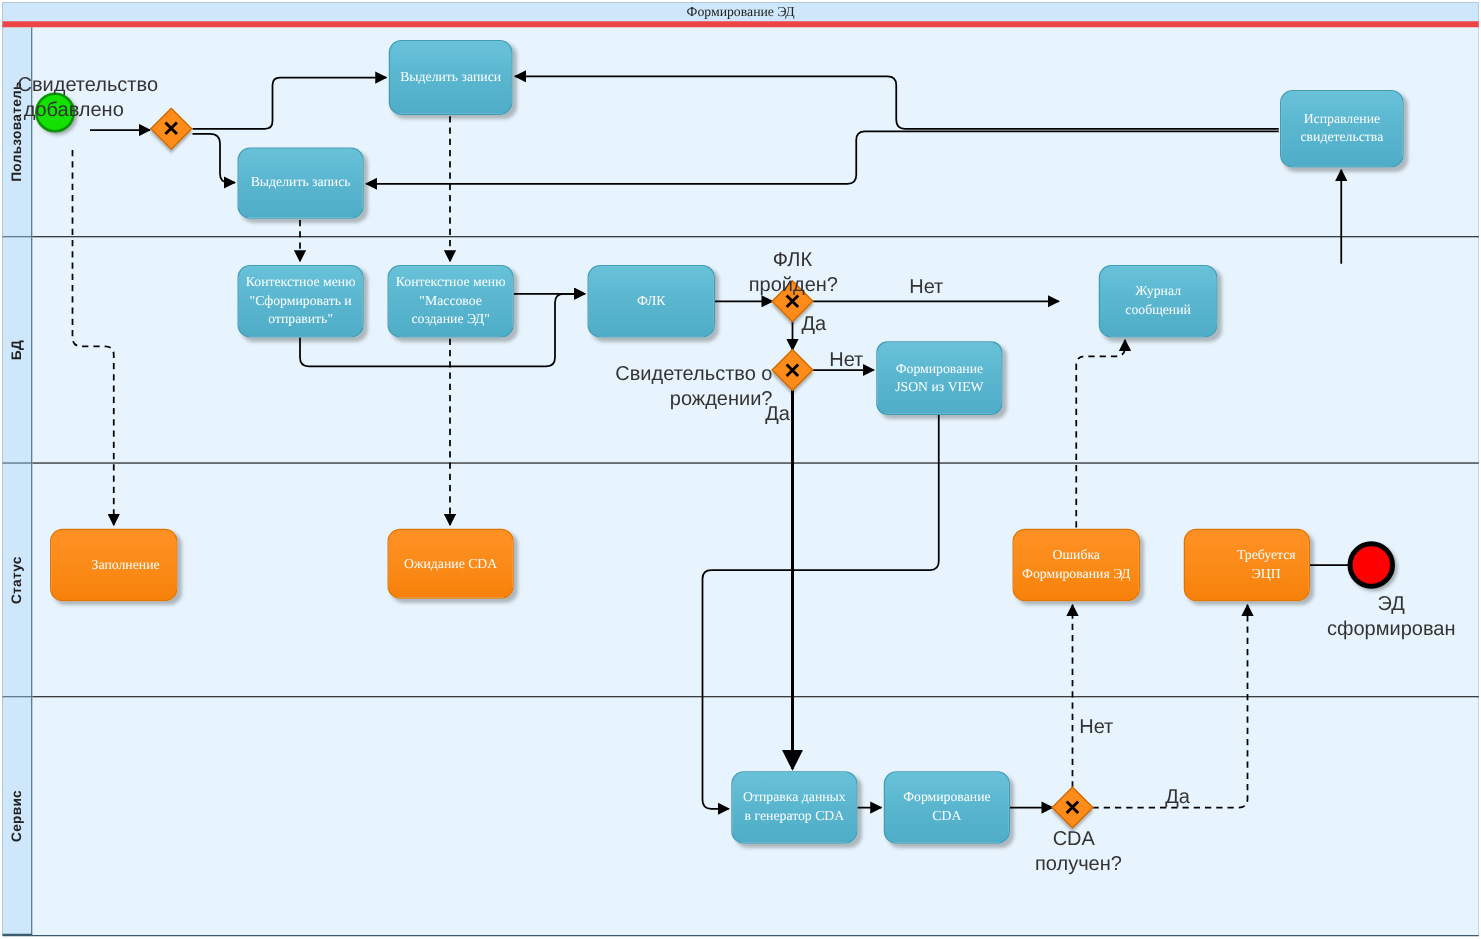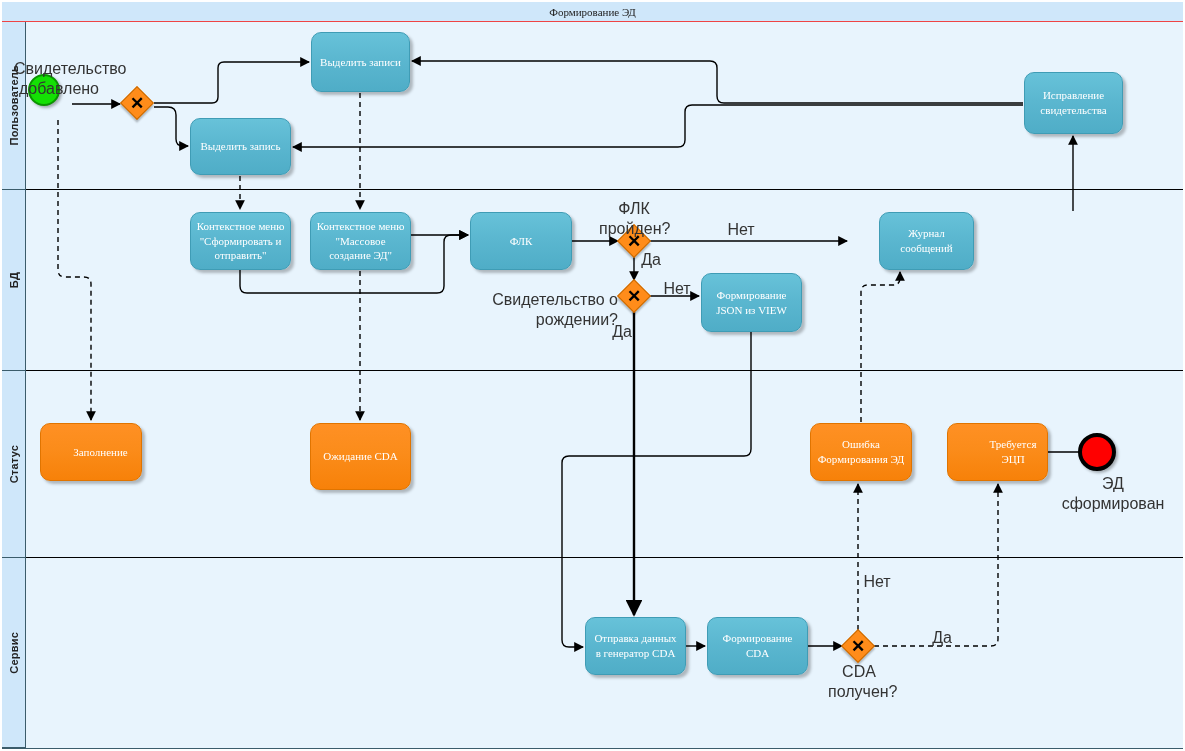--- a/index.html
+++ b/index.html
@@ -1,21 +1,21 @@
 <!DOCTYPE html>
 <html><head>
 <meta charset="utf-8">
 <style>
   html,body{margin:0;padding:0;background:#fff;}
   body{font-family:"Liberation Sans",sans-serif;}
   #stage{position:relative;width:1185px;height:751px;background:#ffffff;overflow:hidden;}
 
   
   .pool{position:absolute;left:2px;top:2px;width:1181px;height:747px;border:1px solid #3b5c6b;background:#e8f4fd;box-sizing:border-box;}
-  .pool-title{position:absolute;left:2px;top:2px;width:1181px;height:20px;background:#cfe7fa;border-bottom:1px solid #ef4444;box-sizing:border-box;
+  .pool-title{position:absolute;left:2px;top:2px;width:1181px;height:20px;background:#cfe7fa;border-bottom:5px solid #ef4444;box-sizing:border-box;
     display:flex;align-items:center;justify-content:center;font-size:11px;color:#222;font-family:"Liberation Serif",serif;}
   .lane-head{position:absolute;left:2px;width:24px;background:#cfe7fa;border-right:1px solid #3b5c6b;border-bottom:1px solid #3b5c6b;box-sizing:border-box;
     display:flex;align-items:center;justify-content:center;}
   .lane-head span{writing-mode:vertical-rl;transform:rotate(180deg);font-size:11px;font-weight:bold;color:#222;letter-spacing:.2px;}
   .lane-body{position:absolute;left:26px;width:1157px;background:#e8f4fd;border-bottom:1px solid #000;box-sizing:border-box;}
   .lane-body.last{border-bottom:none;}
 
   
   #edges{position:absolute;left:0;top:0;width:1185px;height:751px;pointer-events:none;}
 
@@ -138,29 +138,29 @@
 свидетельства</div>
   <div class="node task" id="n-ctx-single" style="left: 190px; top: 212px; width: 101px; height: 58px;">Контекстное меню
 "Сформировать и
 отправить"</div>
   <div class="node task" id="n-ctx-mass" style="left: 310px; top: 212px; width: 101px; height: 58px;">Контекстное меню
 "Массовое
 создание ЭД"</div>
   <div class="node task" id="n-flk" style="left: 470px; top: 212px; width: 102px; height: 58px;">ФЛК</div>
   <div class="node task" id="n-msg-log" style="left: 849px; top: 212px; width: 95px; height: 58px; margin-left: 30px;">Журнал
 сообщений</div>
-  <div class="node task" id="n-json" style="left: 701px; top: 273px; width: 101px; height: 59px;">Формирование
+  <div class="node task" id="n-json" style="left: 701px; top: 273px; width: 101px; height: 59px; border-radius: 9px;">Формирование
 JSON из VIEW</div>
   <div class="node task" id="n-send-gen" style="left: 585px; top: 617px; width: 101px; height: 58px;">Отправка данных в
 генератор CDA</div>
   <div class="node task" id="n-build-cda" style="left: 707px; top: 617px; width: 101px; height: 58px;">Формирование
 CDA</div>
 
   <div class="node status" id="n-st-filling" style="left: 40px; top: 423px; width: 102px; height: 58px; padding-left: 24px;">Заполнение</div>
-  <div class="node status" id="n-st-wait" style="left: 310px; top: 423px; width: 101px; height: 67px;">Ожидание CDA</div>
+  <div class="node status" id="n-st-wait" style="left: 310px; top: 423px; width: 101px; height: 56px;">Ожидание CDA</div>
   <div class="node status" id="n-st-error" style="left: 810px; top: 423px; width: 102px; height: 58px;">Ошибка
 Формирования ЭД</div>
   <div class="node status" id="n-st-sign" style="left: 947px; top: 423px; width: 101px; height: 58px; padding-left: 36px;">Требуется ЭЦП</div>
 
   <div class="gw" id="g-split" style="left: 122px; top: 88px;">
       <i></i>
       <b>✕</b>
     </div>
   <div class="gw" id="g-flk" style="left: 619px; top: 226px;">
       <i></i>

